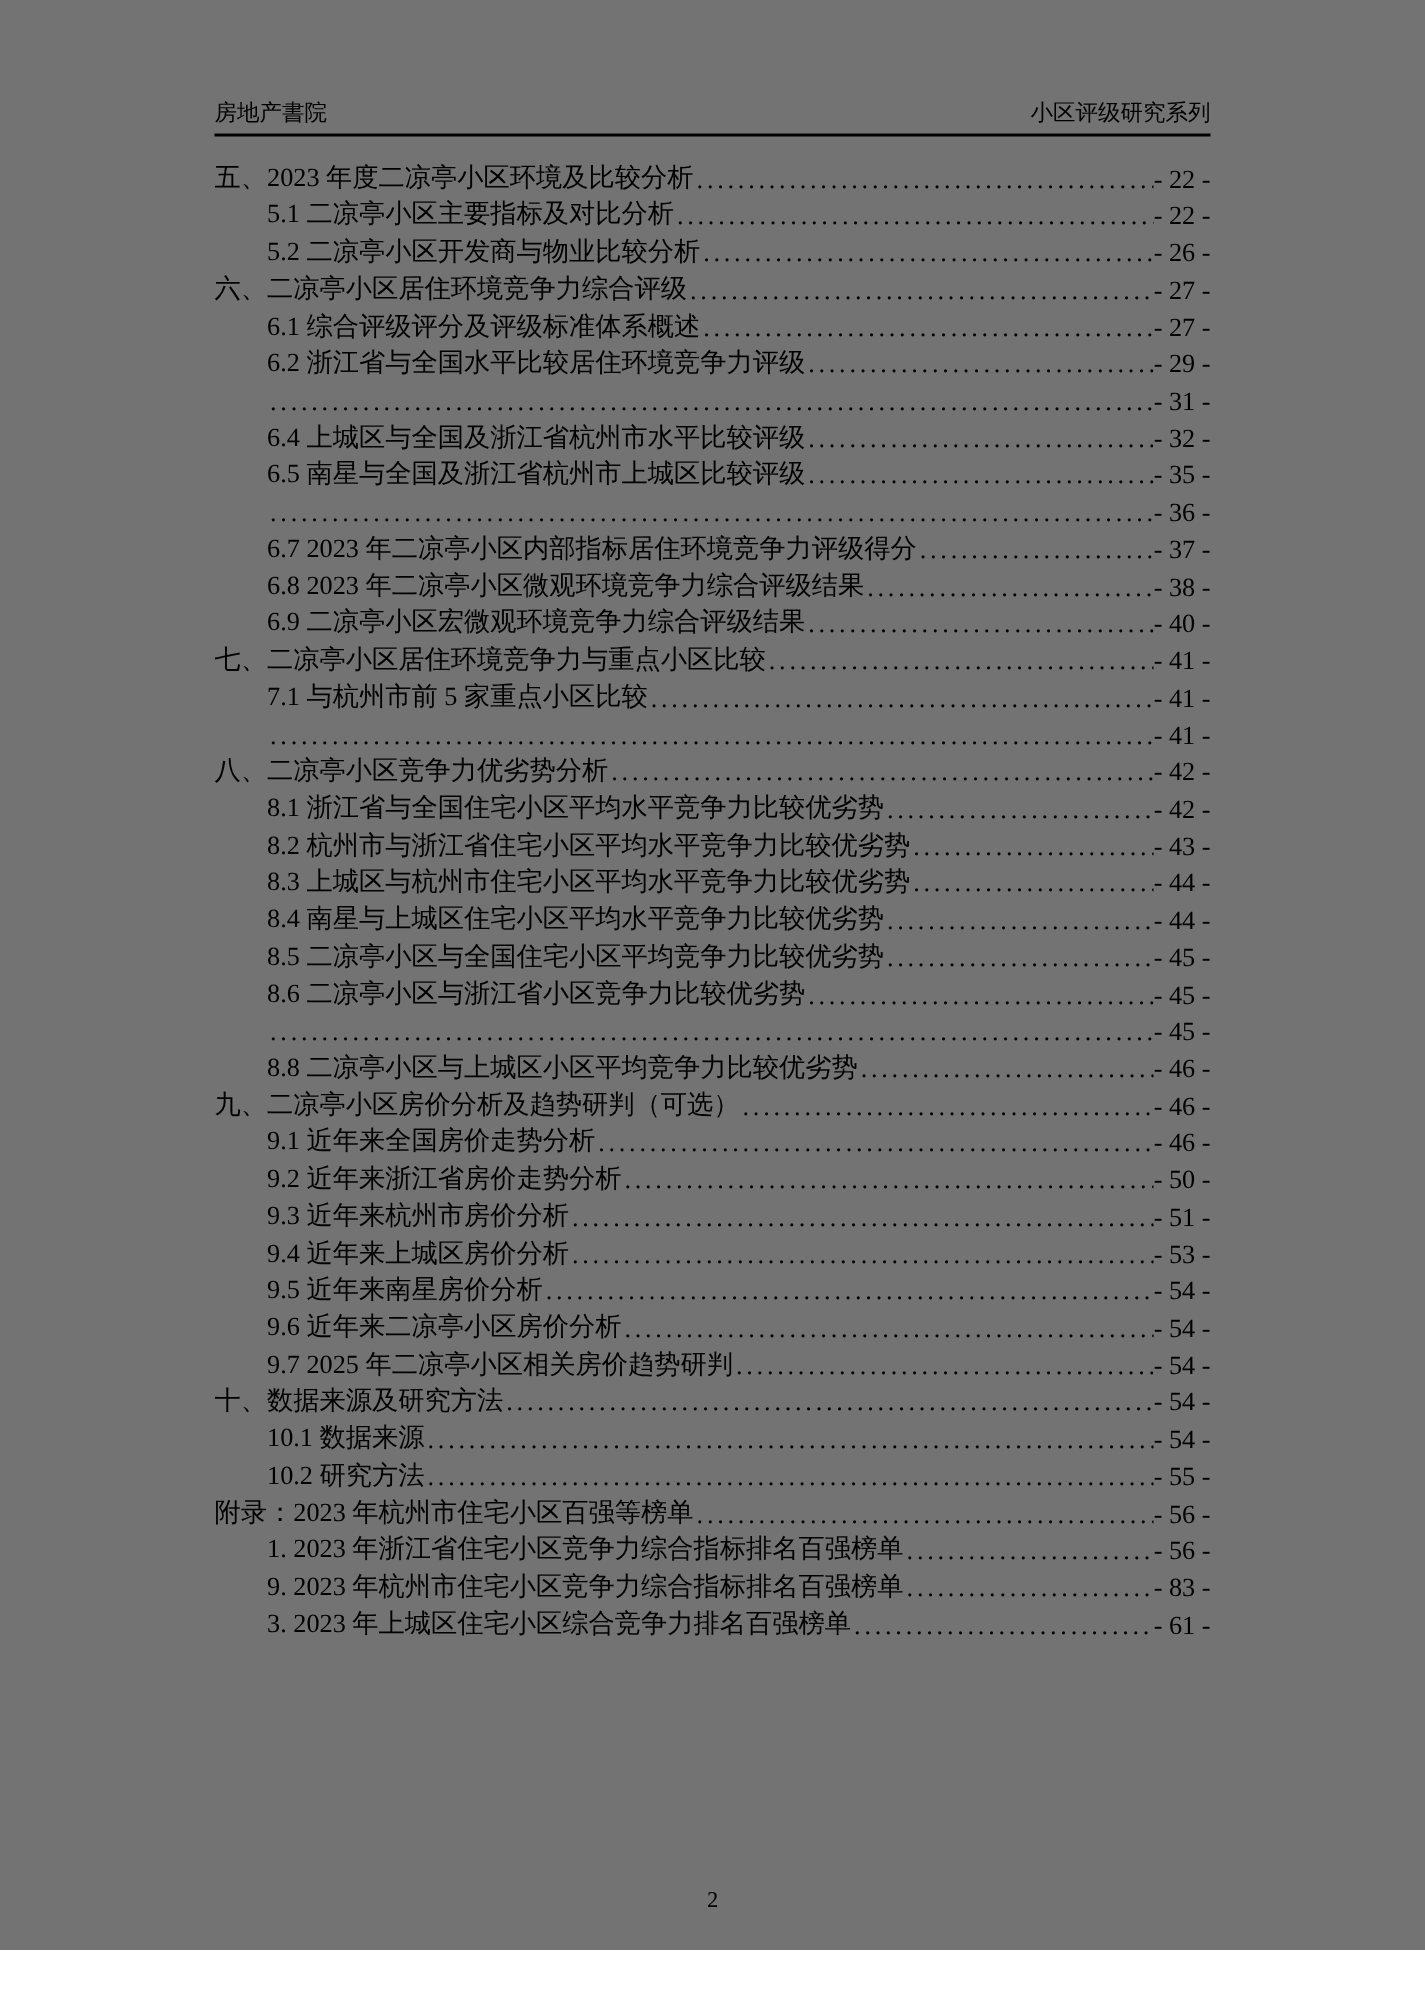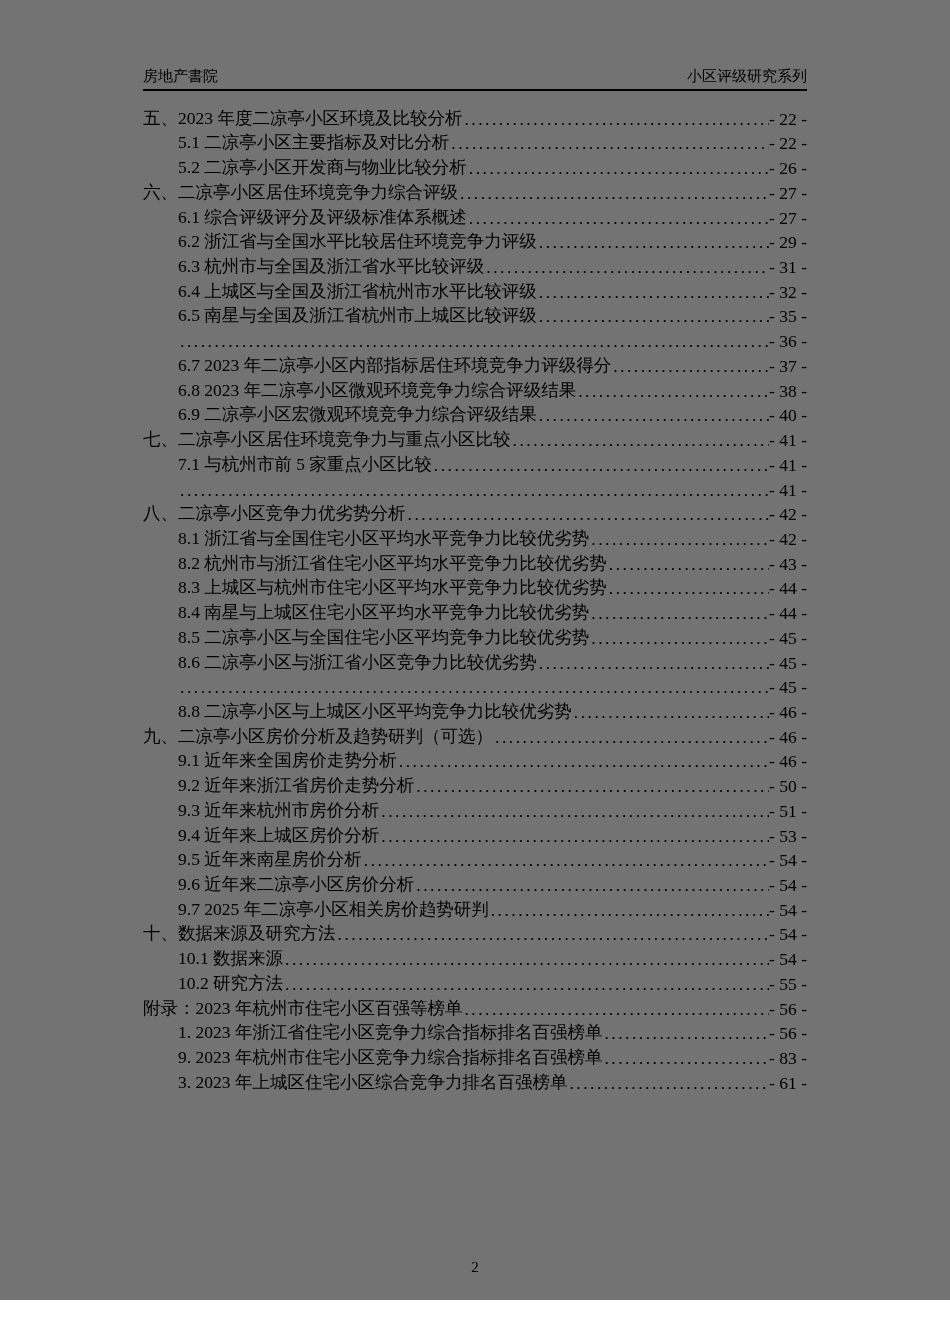--- a/index.html
+++ b/index.html
@@ -102,21 +102,20 @@
         <span class="toc-label">6.1 综合评级评分及评级标准体系概述</span>
         <span class="toc-dots">............................................................................................................................................................................................................................................................................................................</span>
         <span class="toc-page">- 27 -</span>
       </div>
       <div class="toc-entry level-2">
         <span class="toc-label">6.2 浙江省与全国水平比较居住环境竞争力评级</span>
         <span class="toc-dots">............................................................................................................................................................................................................................................................................................................</span>
         <span class="toc-page">- 29 -</span>
       </div>
       <div class="toc-entry level-2">
-        <span class="toc-label">6.3 杭州市与全国及浙江省水平比较评级</span>
         <span class="toc-dots">............................................................................................................................................................................................................................................................................................................</span>
         <span class="toc-page">- 31 -</span>
       </div>
       <div class="toc-entry level-2">
         <span class="toc-label">6.4 上城区与全国及浙江省杭州市水平比较评级</span>
         <span class="toc-dots">............................................................................................................................................................................................................................................................................................................</span>
         <span class="toc-page">- 32 -</span>
       </div>
       <div class="toc-entry level-2">
         <span class="toc-label">6.5 南星与全国及浙江省杭州市上城区比较评级</span>

